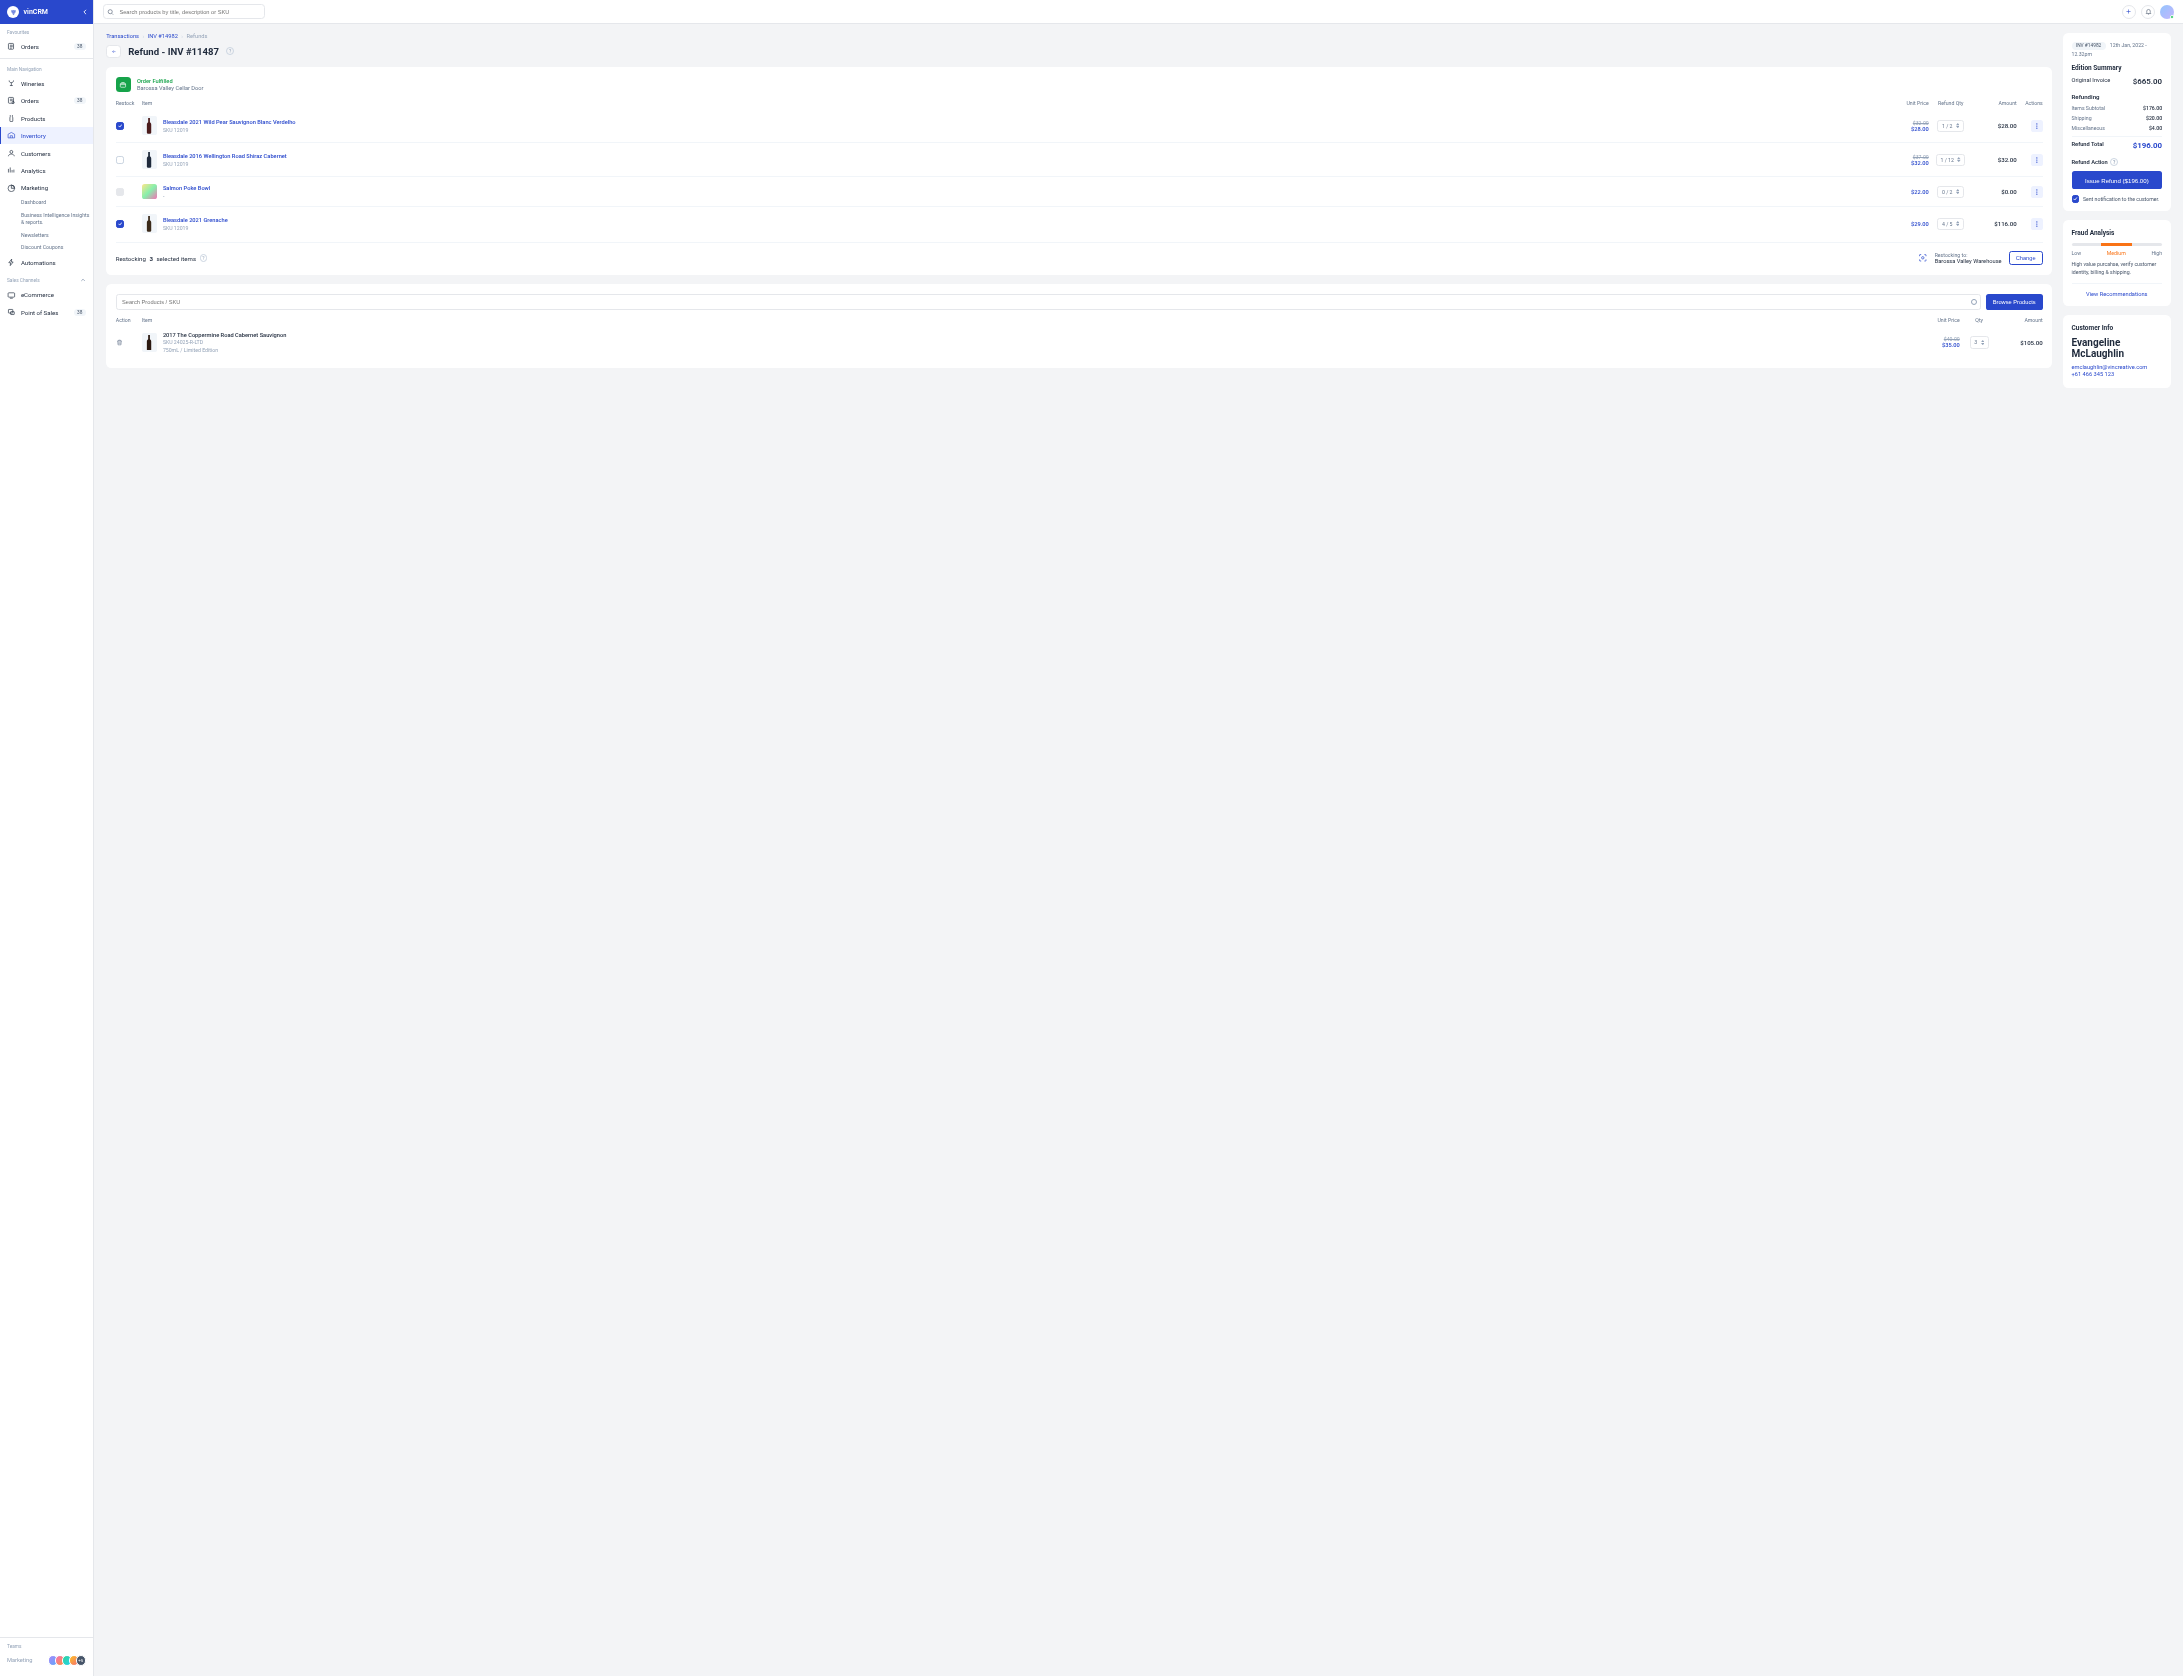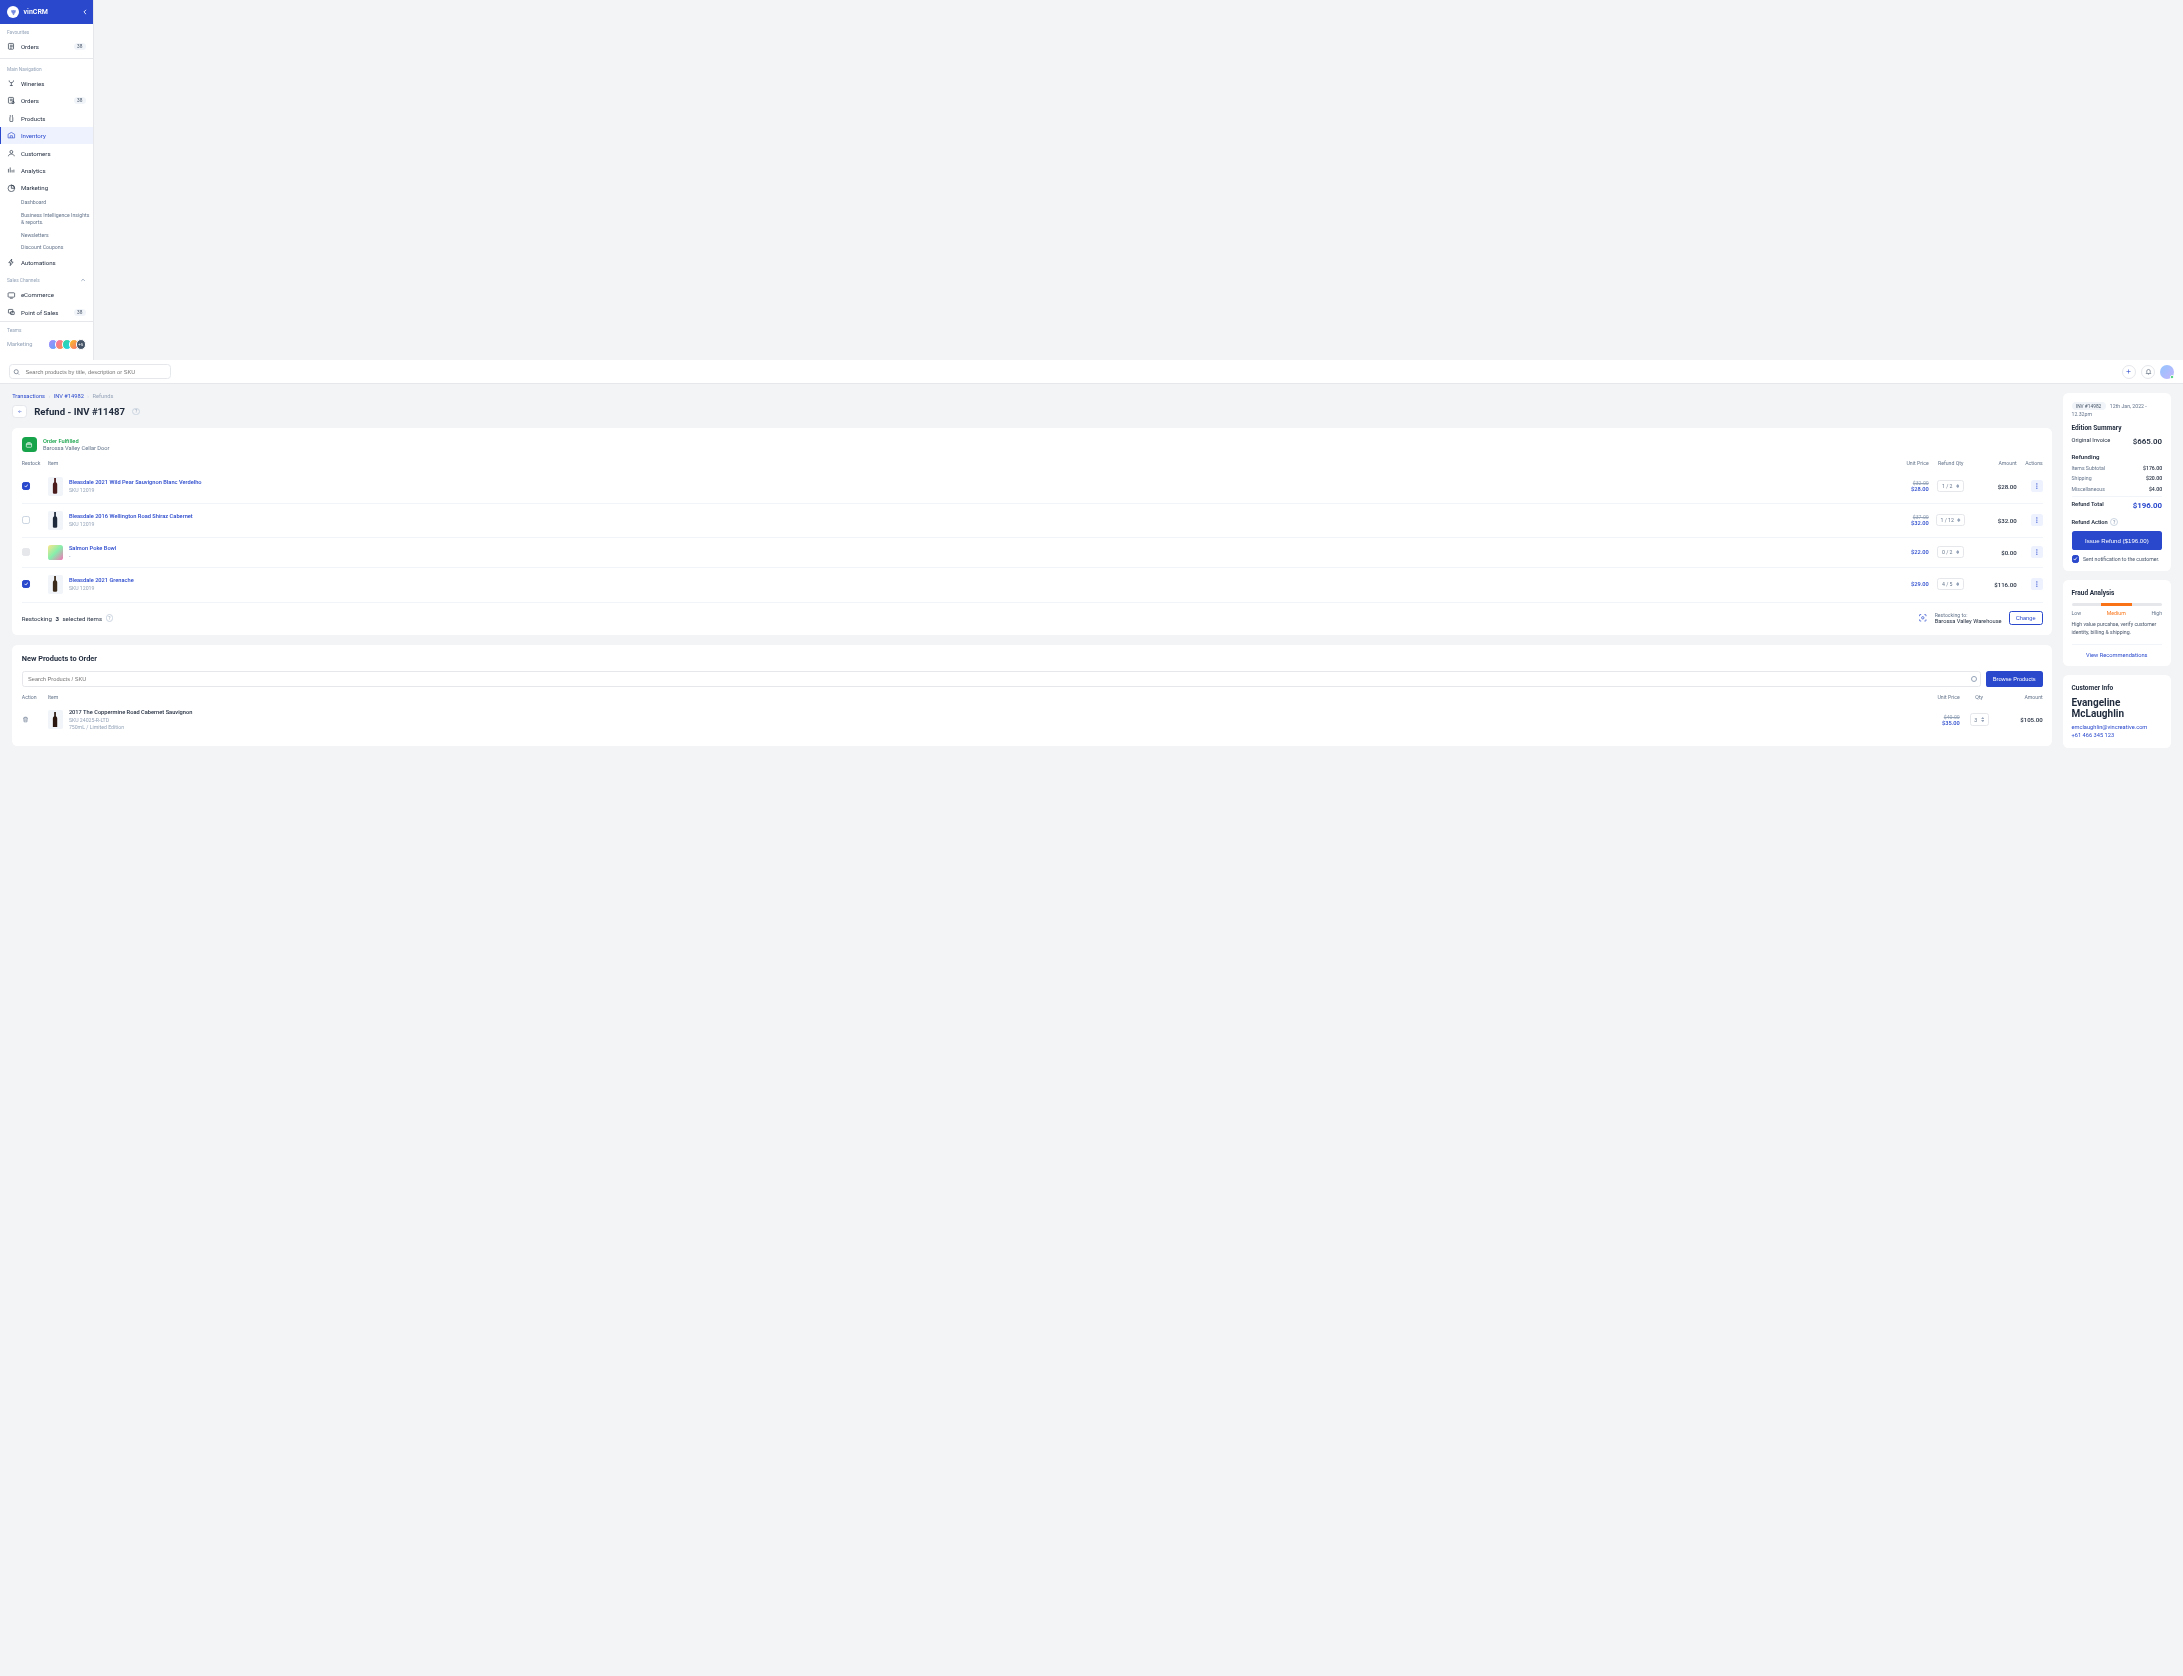--- a/index.html
+++ b/index.html
@@ -1,17 +1,17 @@
 <!DOCTYPE html>
 <html style="font-size:7px"><head>
 <meta charset="utf-8">
 <style>
 *{box-sizing:border-box;margin:0;padding:0;}
 body{font-family:-apple-system,BlinkMacSystemFont,"Segoe UI",Roboto,sans-serif;background:#F3F4F6;color:#1E293B;font-size:6.1px;}
-.app{display:flex;min-height:100vh;flex-direction:column;}
+.app{display:flex;min-height:100vh;}
 .sidebar{width:94px;background:#fff;display:flex;flex-direction:column;border-right:0.4px solid #E5E7EB;}
 .brand{background:#2948CC;color:#fff;height:24px;display:flex;align-items:center;padding:0 7px;position:relative;}
 .brand-logo{width:12.2px;height:12.2px;border-radius:50%;background:#fff;display:flex;align-items:center;justify-content:center;margin-right:4.4px;}
 .brand-logo svg{width:7px;height:7px;}
 .brand-name{font-size:7px;font-weight:600;}
 .brand-collapse{position:absolute;right:6.1px;top:50%;transform:translateY(-50%);cursor:pointer;}
 .section-label{font-size:4.8px;color:#94A3B8;padding:6.1px 7px 2.6px;}
 .nav-item{display:flex;align-items:center;padding:4.4px 7px;cursor:pointer;color:#1E293B;position:relative;}
 .nav-item.active{background:#EEF2FF;color:#2948CC;}
 .nav-item.active::before{content:'';position:absolute;left:0;top:0;bottom:0;width:1.3px;background:#2948CC;}
@@ -539,21 +539,20 @@
               <div>
                 <div class="restock-label">Restocking to:</div>
                 <div class="restock-loc">Barossa Valley Warehouse</div>
               </div>
               <button class="btn-outline">Change</button>
             </div>
           </div>
         </div>
 
         <div class="card">
-          <h2 class="card-title">New Products to Order</h2>
           <div class="np-search-row">
             <div class="np-search">
               <input type="text" placeholder="Search Products / SKU" style="">
               <div class="ring"></div>
             </div>
             <button class="btn-primary">Browse Products</button>
           </div>
 
           <div class="npth">
             <div>Action</div>

